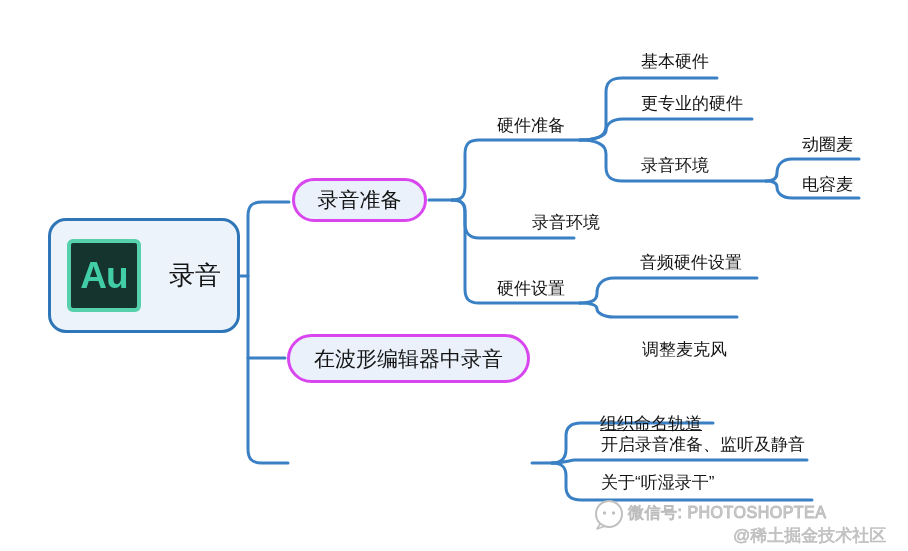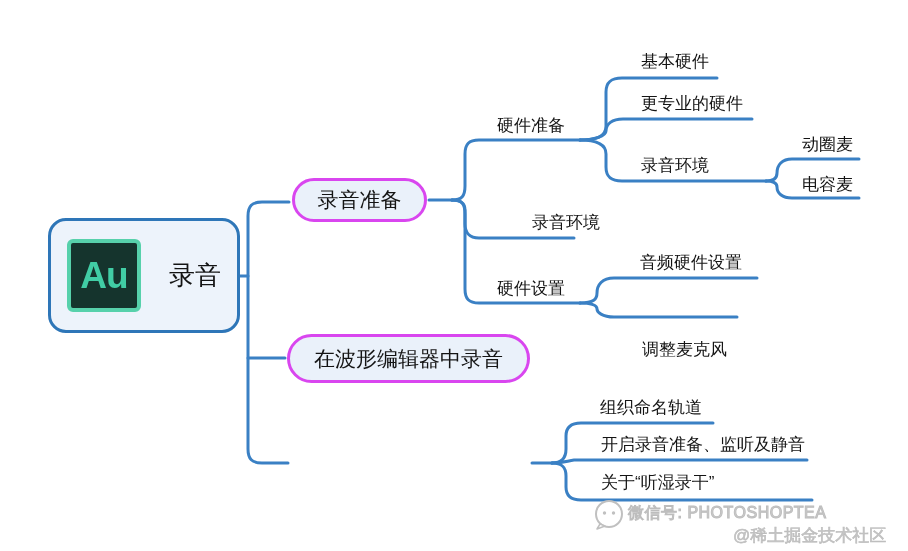--- a/index.html
+++ b/index.html
@@ -91,21 +91,21 @@
   <div class="leaf" style="left:497px;top:117px;">硬件准备</div>
   <div class="leaf" style="left:641px;top:54px;font-family:Liberation Mono, monospace;">基本硬件</div>
   <div class="leaf" style="left:641px;top:95px;">更专业的硬件</div>
   <div class="leaf" style="left:641px;top:157px;">录音环境</div>
   <div class="leaf" style="left:802px;top:136px;">动圈麦</div>
   <div class="leaf" style="left:802px;top:176px;">电容麦</div>
   <div class="leaf" style="left:496px;top:214px;margin-left:36px;">录音环境</div>
   <div class="leaf" style="left:497px;top:280px;">硬件设置</div>
   <div class="leaf" style="left:640px;top:254px;">音频硬件设置</div>
   <div class="leaf" style="left:642px;top:293px;margin-top:48px;">调整麦克风</div>
-  <div class="leaf" style="left:600px;top:399px;">组织命名轨道</div>
+  <div class="leaf" style="left:600px;top:415px;text-decoration:underline;">组织命名轨道</div>
   <div class="leaf" style="left:601px;top:436px;">开启录音准备、监听及静音</div>
   <div class="leaf" style="left:601px;top:474px;">关于“听湿录干”</div>
 
   <svg class="wm wm-icon" viewBox="0 0 34 34">
     <circle cx="17" cy="16" r="13" fill="#ffffff" stroke="#c0c0c0" stroke-width="2"></circle>
     <path d="M8,26 L5,31 L13,28 Z" fill="#ffffff" stroke="#c0c0c0" stroke-width="1.5" stroke-linejoin="round"></path>
     <circle cx="12.5" cy="15" r="1.7" fill="#c0c0c0"></circle>
     <circle cx="21.5" cy="15" r="1.7" fill="#c0c0c0"></circle>
   </svg>
   <div class="wm wm-wechat">微信号: PHOTOSHOPTEA</div>

